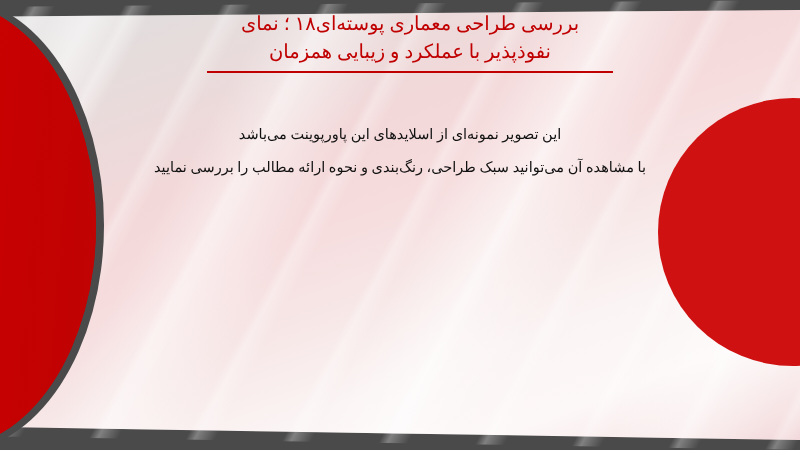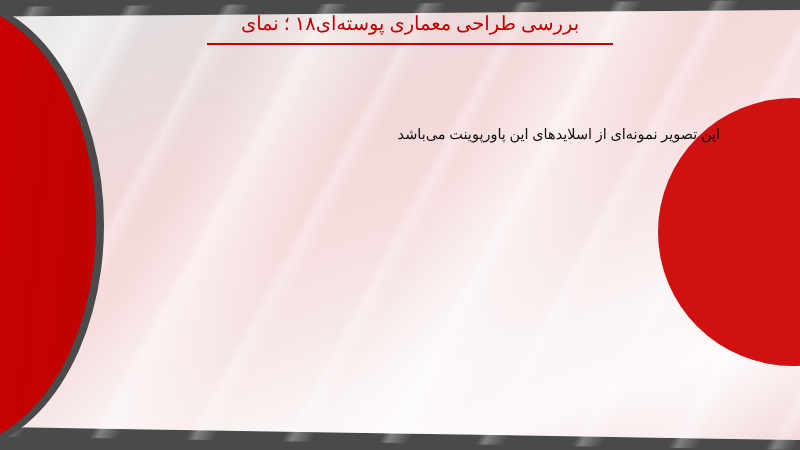--- a/index.html
+++ b/index.html
@@ -155,21 +155,20 @@
     width: 640px;
     text-align: center;
     direction: rtl;
   }
   .body-line {
     color: #111111;
     font-size: 14.5px;
     line-height: 33px;
     font-weight: 400;
     white-space: nowrap;
-    text-align: right;
   }
 </style>
 </head>
 <body>
 
 <div id="slide">
 
   <div class="frame-band top"></div>
   <div class="frame-band bottom"></div>
 
@@ -180,21 +179,23 @@
 
   <div class="left-ellipse-border"></div>
   <div class="left-ellipse">
     <div class="left-ellipse-shade"></div>
   </div>
 
   <div class="content">
 
     <div class="title-block">
       <div class="title-line">بررسی طراحی معماری پوسته‌ای۱۸ ؛ نمای</div>
+      <div class="title-line">نفوذپذیر با عملکرد و زیبایی همزمان</div>
       <div class="title-rule"></div>
     </div>
 
     <div class="body-block">
       <div class="body-line">این تصویر نمونه‌ای از اسلایدهای این پاورپوینت می‌باشد</div>
+      <div class="body-line">با مشاهده آن می‌توانید سبک طراحی، رنگ‌بندی و نحوه ارائه مطالب را بررسی نمایید</div>
     </div>
 
   </div>
 </div>
 
 </body></html>

